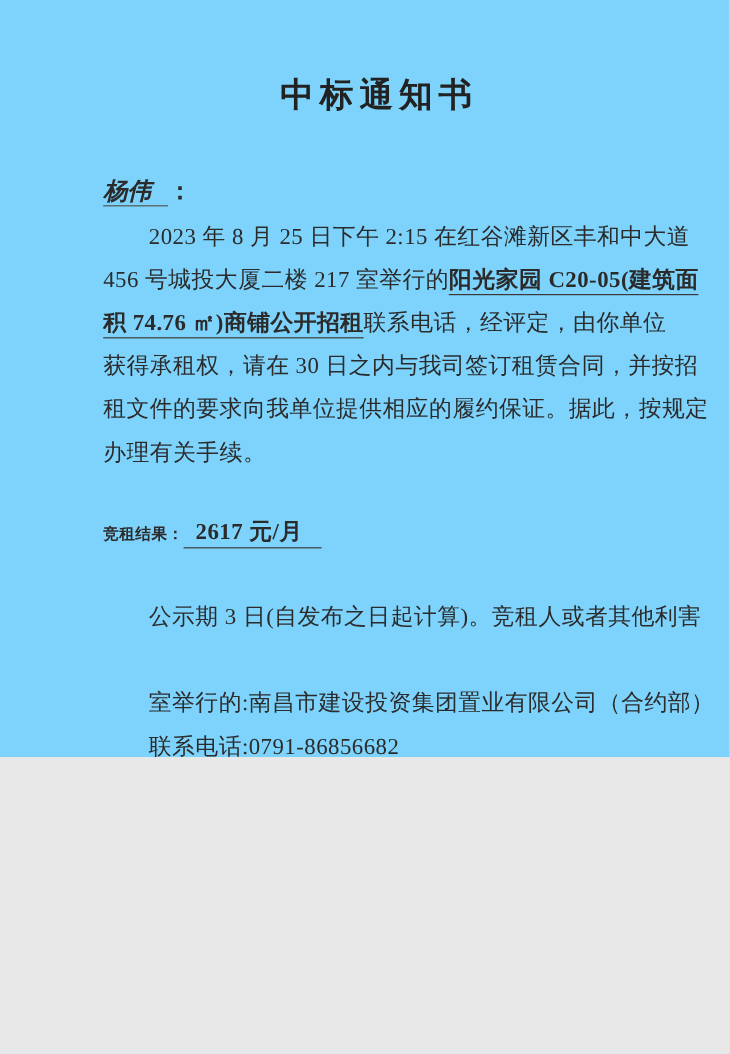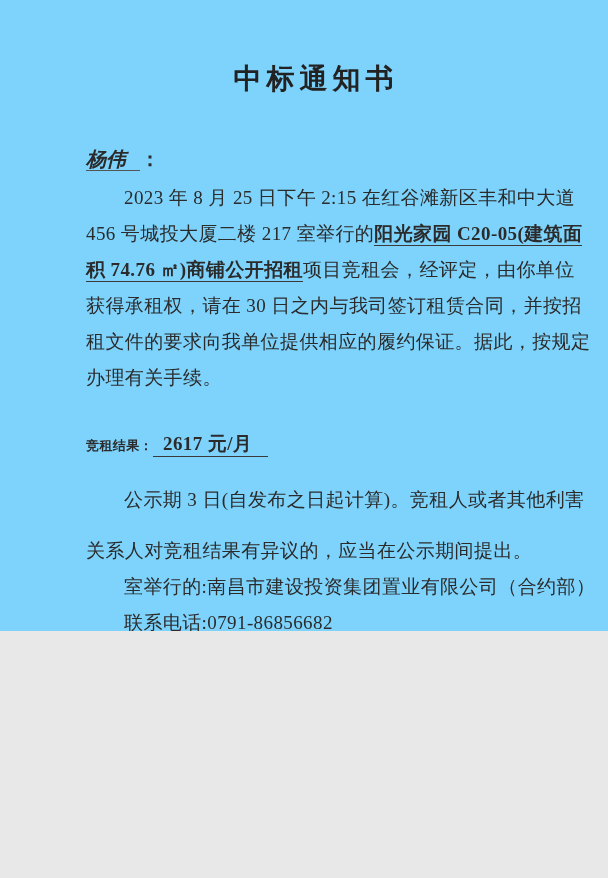--- a/index.html
+++ b/index.html
@@ -78,29 +78,28 @@
 <body>
 
 <div class="page">
 
   <div class="title">中标通知书</div>
 
   <div class="salutation"><span class="name">杨伟</span><span>：</span></div>
 
   <div class="line indent" style="top:186px"><span>2023 年 8 月 25 日下午 2:15 在红谷滩新区丰和中大道</span></div>
   <div class="line" style="top:222px"><span>456 号城投大厦二楼 217 室举行的</span><span class="b u">阳光家园 C20-05(建筑面</span></div>
-  <div class="line" style="top:258px"><span class="b u">积 74.76 ㎡)商铺公开招租</span><span>项目竞租会，经评定，由你单位</span></div>
+  <div class="line" style="top:258px"><span class="b u">积 74.76 ㎡)商铺公开招租</span><span>联系电话，经评定，由你单位</span></div>
   <div class="line" style="top:294px"><span>获得承租权，请在 30 日之内与我司签订租赁合同，并按招</span></div>
   <div class="line" style="top:330px"><span>租文件的要求向我单位提供相应的履约保证。据此，按规定</span></div>
   <div class="line" style="top:366px"><span>办理有关手续。</span></div>
 
   <div class="line" style="top:432px"><span class="result-label">竞租结果：</span><span class="result-value">2617 元/月</span></div>
 
-  <div class="line indent" style="top:488px"><span>公示期 3 日(自发布之日起计算)。竞租人或者其他利害</span></div>
-  <div class="line" style="top:539px"><span>关系人对竞租结果有异议的，应当在公示期间提出。</span></div>
+  <div class="line indent" style="top:503px"><span>公示期 3 日(自发布之日起计算)。竞租人或者其他利害</span></div>
   <div class="line indent" style="top:575px"><span>室举行的:南昌市建设投资集团置业有限公司（合约部）</span></div>
   <div class="line indent" style="top:611px"><span>联系电话:0791-86856682</span></div>
 
   <div class="sign-line" style="left:208px; top:714px"><span>招租人：</span><span>南昌市建设投资集团置业有限公司</span></div>
   <div class="sign-line" style="left:352px; top:752px"><span>2023 年 2 月 28 日</span></div>
 
   <svg class="seal" viewBox="0 0 200 200" aria-hidden="true">
     <circle cx="100" cy="100" r="94" fill="none" stroke="#dd5348" stroke-width="5"></circle>
     <defs>
       <path id="sealTopArc" d="M 25,129 A 80,80 0 1 1 175,129"></path>

